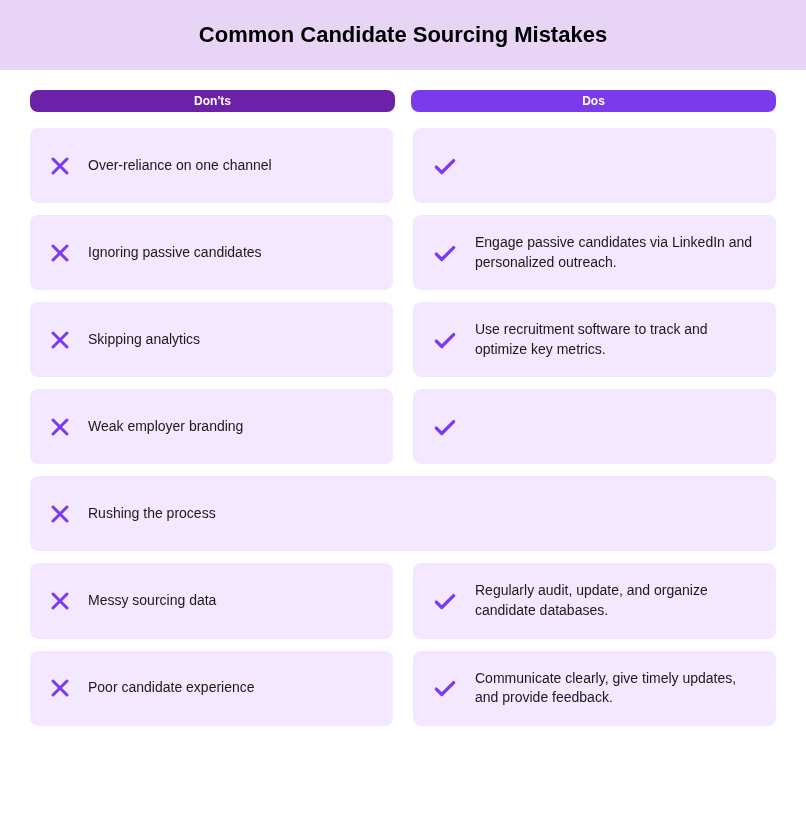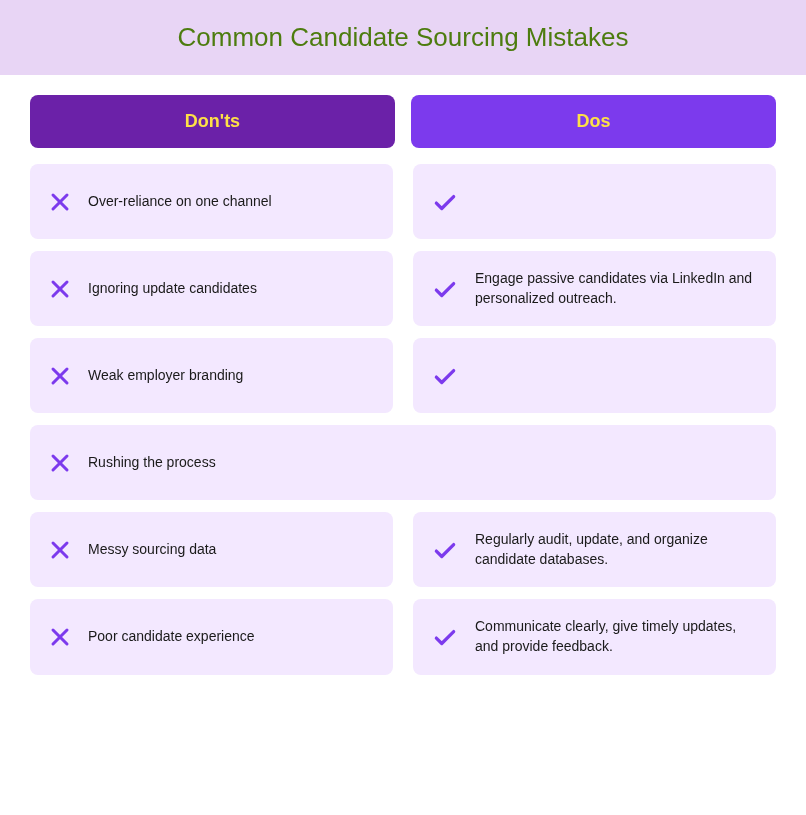--- a/index.html
+++ b/index.html
@@ -15,44 +15,44 @@
       min-height: 815px;
     }
 
     .header-section {
       background-color: #e8d5f5;
       padding: 22px 20px;
       text-align: center;
     }
 
     .header-title {
-      font-size: 26px;
-      font-weight: normal;
-      color: #4d7c0f;
+      font-size: 22px;
+      font-weight: bold;
+      color: #000000;
     }
 
     .main-content {
       padding: 20px 30px;
       background: #ffffff;
     }
 
     .columns-header {
       display: flex;
       gap: 16px;
       margin-bottom: 16px;
     }
 
     .col-header {
       flex: 1;
-      padding: 16px;
+      padding: 4px;
       border-radius: 8px;
       text-align: center;
-      font-size: 18px;
+      font-size: 12px;
       font-weight: bold;
-      color: #fde047;
+      color: #ffffff;
     }
 
     .col-header-donts {
       background-color: #6b21a8;
     }
 
     .col-header-dos {
       background-color: #7c3aed;
     }
 
@@ -154,39 +154,58 @@
       </div>
     </div>
       <div class="row-pair">
       <div class="card">
         <div class="icon-x">
           <svg class="x-icon" viewBox="0 0 24 24" fill="none" xmlns="http://www.w3.org/2000/svg">
             <line x1="5" y1="5" x2="19" y2="19" stroke="#7c3aed" stroke-width="3" stroke-linecap="round"></line>
             <line x1="19" y1="5" x2="5" y2="19" stroke="#7c3aed" stroke-width="3" stroke-linecap="round"></line>
           </svg>
         </div>
-        <span class="card-text">Ignoring update candidates</span>
+        <span class="card-text">Ignoring passive candidates</span>
       </div>
       <div class="card">
         <div class="icon-check">
           <svg class="check-icon" viewBox="0 0 24 24" fill="none" xmlns="http://www.w3.org/2000/svg">
             <polyline points="4,13 9,18 20,7" stroke="#7c3aed" stroke-width="3" stroke-linecap="round" stroke-linejoin="round" fill="none"></polyline>
           </svg>
         </div>
         <span class="card-text">Engage passive candidates via LinkedIn and personalized outreach.</span>
       </div>
     </div>
       <div class="row-pair">
       <div class="card">
         <div class="icon-x">
           <svg class="x-icon" viewBox="0 0 24 24" fill="none" xmlns="http://www.w3.org/2000/svg">
             <line x1="5" y1="5" x2="19" y2="19" stroke="#7c3aed" stroke-width="3" stroke-linecap="round"></line>
             <line x1="19" y1="5" x2="5" y2="19" stroke="#7c3aed" stroke-width="3" stroke-linecap="round"></line>
           </svg>
         </div>
+        <span class="card-text">Skipping analytics</span>
+      </div>
+      <div class="card">
+        <div class="icon-check">
+          <svg class="check-icon" viewBox="0 0 24 24" fill="none" xmlns="http://www.w3.org/2000/svg">
+            <polyline points="4,13 9,18 20,7" stroke="#7c3aed" stroke-width="3" stroke-linecap="round" stroke-linejoin="round" fill="none"></polyline>
+          </svg>
+        </div>
+        <span class="card-text">Use recruitment software to track and optimize key metrics.</span>
+      </div>
+    </div>
+      <div class="row-pair">
+      <div class="card">
+        <div class="icon-x">
+          <svg class="x-icon" viewBox="0 0 24 24" fill="none" xmlns="http://www.w3.org/2000/svg">
+            <line x1="5" y1="5" x2="19" y2="19" stroke="#7c3aed" stroke-width="3" stroke-linecap="round"></line>
+            <line x1="19" y1="5" x2="5" y2="19" stroke="#7c3aed" stroke-width="3" stroke-linecap="round"></line>
+          </svg>
+        </div>
         <span class="card-text">Weak employer branding</span>
       </div>
       <div class="card">
         <div class="icon-check">
           <svg class="check-icon" viewBox="0 0 24 24" fill="none" xmlns="http://www.w3.org/2000/svg">
             <polyline points="4,13 9,18 20,7" stroke="#7c3aed" stroke-width="3" stroke-linecap="round" stroke-linejoin="round" fill="none"></polyline>
           </svg>
         </div>
       </div>
     </div>

